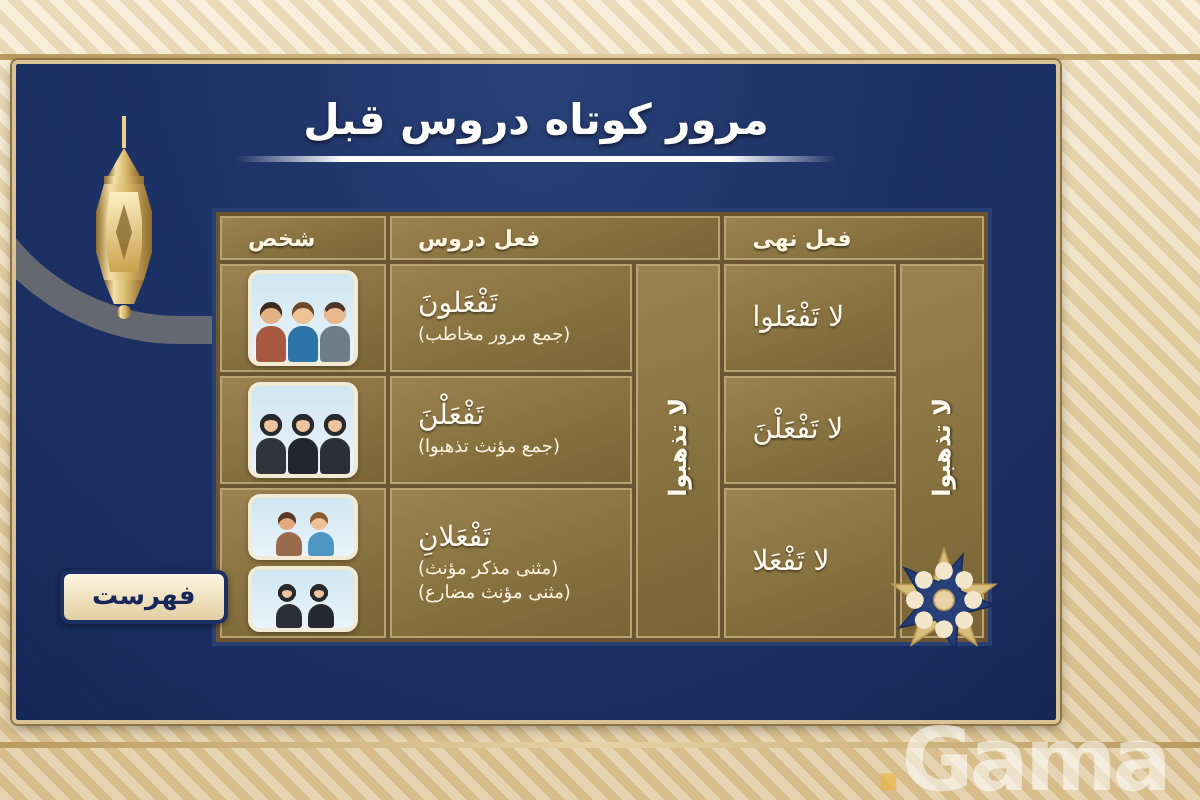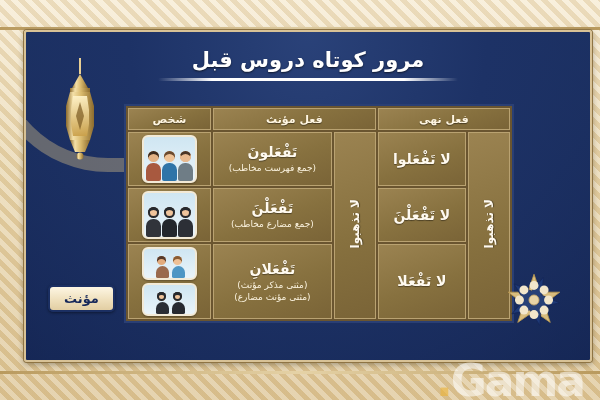--- a/index.html
+++ b/index.html
@@ -27,21 +27,21 @@
     background:linear-gradient(90deg,#b99a5e,#e5d2a6,#b99a5e);
   }
   .frame-bot-line {
     position:absolute; left:0; right:0; bottom:26px; height:3px;
     background:linear-gradient(90deg,#b99a5e,#e5d2a6,#b99a5e);
   }
 
   
   .stage {
     position:absolute;
-    left:24px; top:30px; width:568px; height:332px;
+    left:6px; top:30px; width:524px; height:332px;
     background:
       radial-gradient(ellipse at 50% 0%,#2a4279 0%,#1d3266 45%,#15265180 100%),
       linear-gradient(180deg,#20376d 0%,#16285a 100%);
     border:2px solid #d8c296;
     border-radius:3px;
     box-shadow:0 0 0 1px #8e7444, 0 2px 6px rgba(0,0,0,.35);
     overflow:hidden;
   }
   
   .arch {
@@ -92,36 +92,36 @@
     width:100%; height:100%;
     border-collapse:separate;
     border-spacing:2px;
     background:#6a5530;
     border:2px solid #2a3f74;
   }
   table.grid td, table.grid th {
     background:linear-gradient(160deg,#9b8351 0%,#87713f 55%,#7a6437 100%);
     border:1px solid #b9a271;
     color:#fff6e2;
-    text-align:center;
+    text-align:left;
     vertical-align:middle;
     padding:2px 13px;
   }
   th.head {
     height:22px;
     font-size:11px;
     font-weight:bold;
     color:#fdf6e4;
     background:linear-gradient(180deg,#a38a55 0%,#8c7542 100%);
     text-shadow:0 1px 1px rgba(0,0,0,.45);
   }
 
   .verb-main {
     font-size:14px;
-    font-weight:bold;
+    font-weight:normal;
     line-height:1.35;
     color:#fffaf0;
     text-shadow:0 1px 1px rgba(0,0,0,.4);
     white-space:nowrap;
   }
   .verb-sub {
     font-size:9px;
     color:#fbf3df;
     line-height:1.35;
     white-space:nowrap;
@@ -276,37 +276,37 @@
     <div class="title">مرور کوتاه دروس قبل</div>
     <div class="title-rule"></div>
   </div>
 
   <div class="table-wrap">
     <table class="grid">
 
       <tbody>
           <tr>
         <th class="head" colspan="2">فعل نهی</th>
-        <th class="head" colspan="2">فعل مؤنث</th>
+        <th class="head" colspan="2">فعل دروس</th>
         <th class="head">شخص</th>
       </tr>
 
       <tr>
         <td class="spine" rowspan="3">
           <span class="spine-text">لا تذهبوا</span>
         </td>
         <td>
           <div class="verb-main">لا تَفْعَلوا</div>
         </td>
         <td class="spine" rowspan="3">
           <span class="spine-text">لا تذهبوا</span>
         </td>
         <td>
           <div class="verb-main">تَفْعَلونَ</div>
-          <div class="verb-sub">(جمع فهرست مخاطب)</div>
+          <div class="verb-sub">(جمع مرور مخاطب)</div>
         </td>
         <td class="person-cell">
           <div class="photo h-one">
             <div class="fig m1">
                   <div class="head"></div>
                   <div class="body"></div>
                 </div>
             <div class="fig m2">
                   <div class="head"></div>
                   <div class="body"></div>
@@ -318,21 +318,21 @@
           </div>
         </td>
       </tr>
 
       <tr>
         <td>
           <div class="verb-main">لا تَفْعَلْنَ</div>
         </td>
         <td>
           <div class="verb-main">تَفْعَلْنَ</div>
-          <div class="verb-sub">(جمع مضارع مخاطب)</div>
+          <div class="verb-sub">(جمع مؤنث تذهبوا)</div>
         </td>
         <td class="person-cell">
           <div class="photo h-one">
             <div class="fig f f1">
                   <div class="head"></div>
                   <div class="body"></div>
                 </div>
             <div class="fig f f2">
                   <div class="head"></div>
                   <div class="body"></div>
@@ -375,21 +375,21 @@
                   <div class="body"></div>
                 </div>
           </div>
         </td>
       </tr>
 
     </tbody>
       </table>
   </div>
 
-  <div class="index-btn">مؤنث</div>
+  <div class="index-btn">فهرست</div>
 
   <div class="rosette">
     <svg width="56" height="56" viewBox="0 0 100 100">
       <g transform="translate(50,50)">
         <g>
           <polygon points="0,-46 11,-14 46,-14 18,7 29,40 0,20 -29,40 -18,7 -46,-14 -11,-14" fill="#d9bd7e" stroke="#b9974f" stroke-width="1.5"></polygon>
         </g>
         <g transform="rotate(22.5)">
           <polygon points="0,-44 10,-13 44,-13 17,7 27,38 0,19 -27,38 -17,7 -44,-13 -10,-13" fill="#1f3a78" stroke="#16285a" stroke-width="1.5" opacity=".95"></polygon>
         </g>

